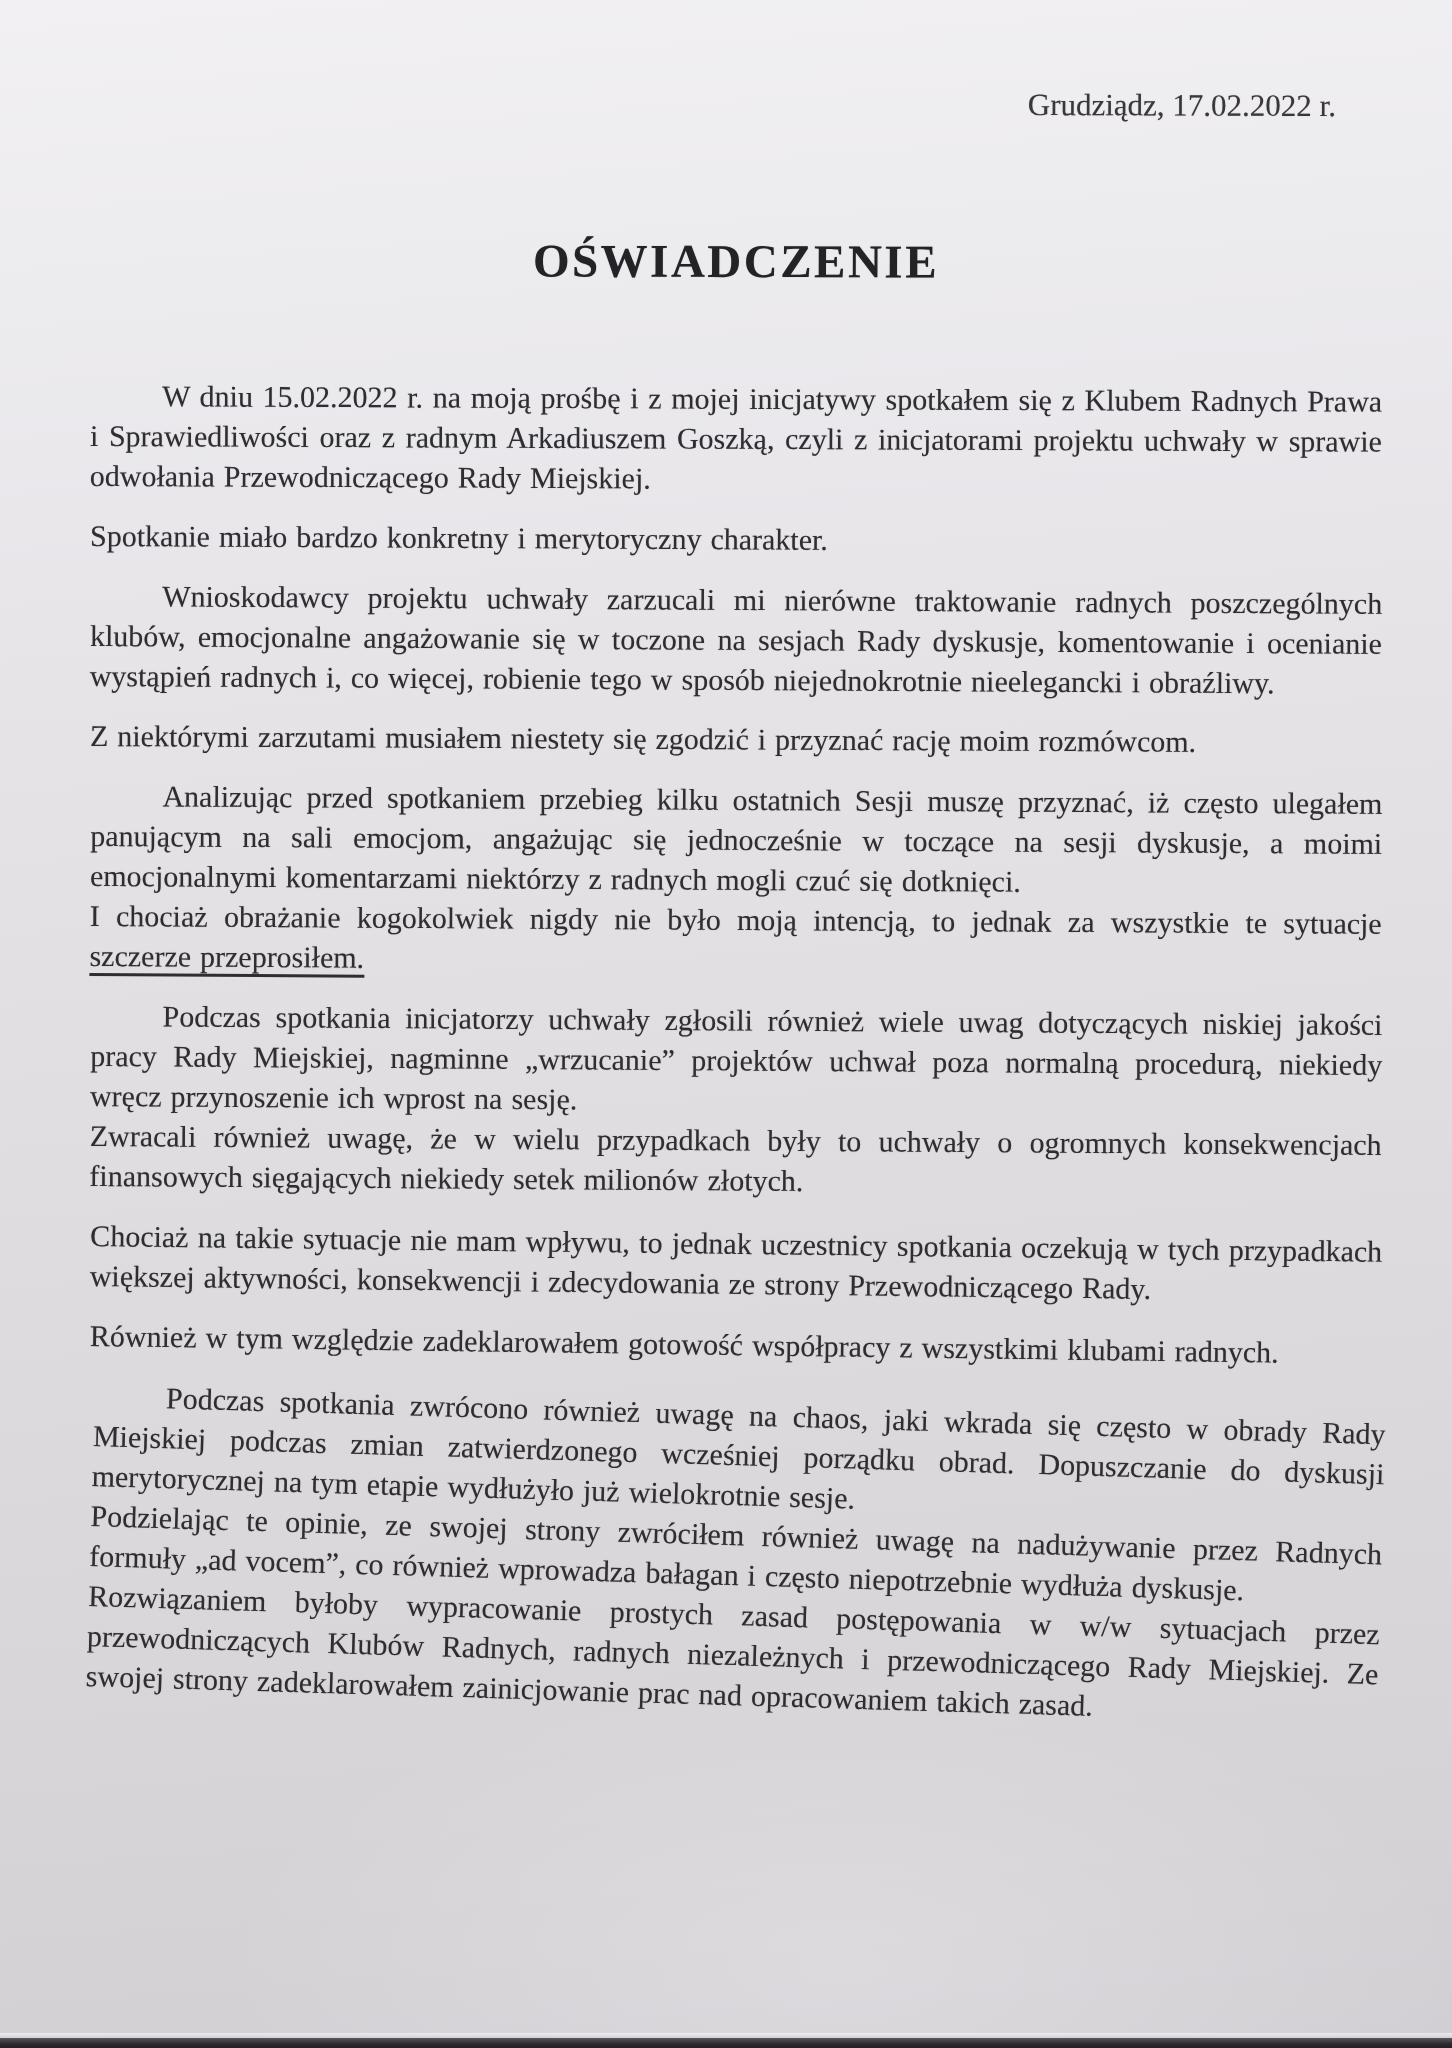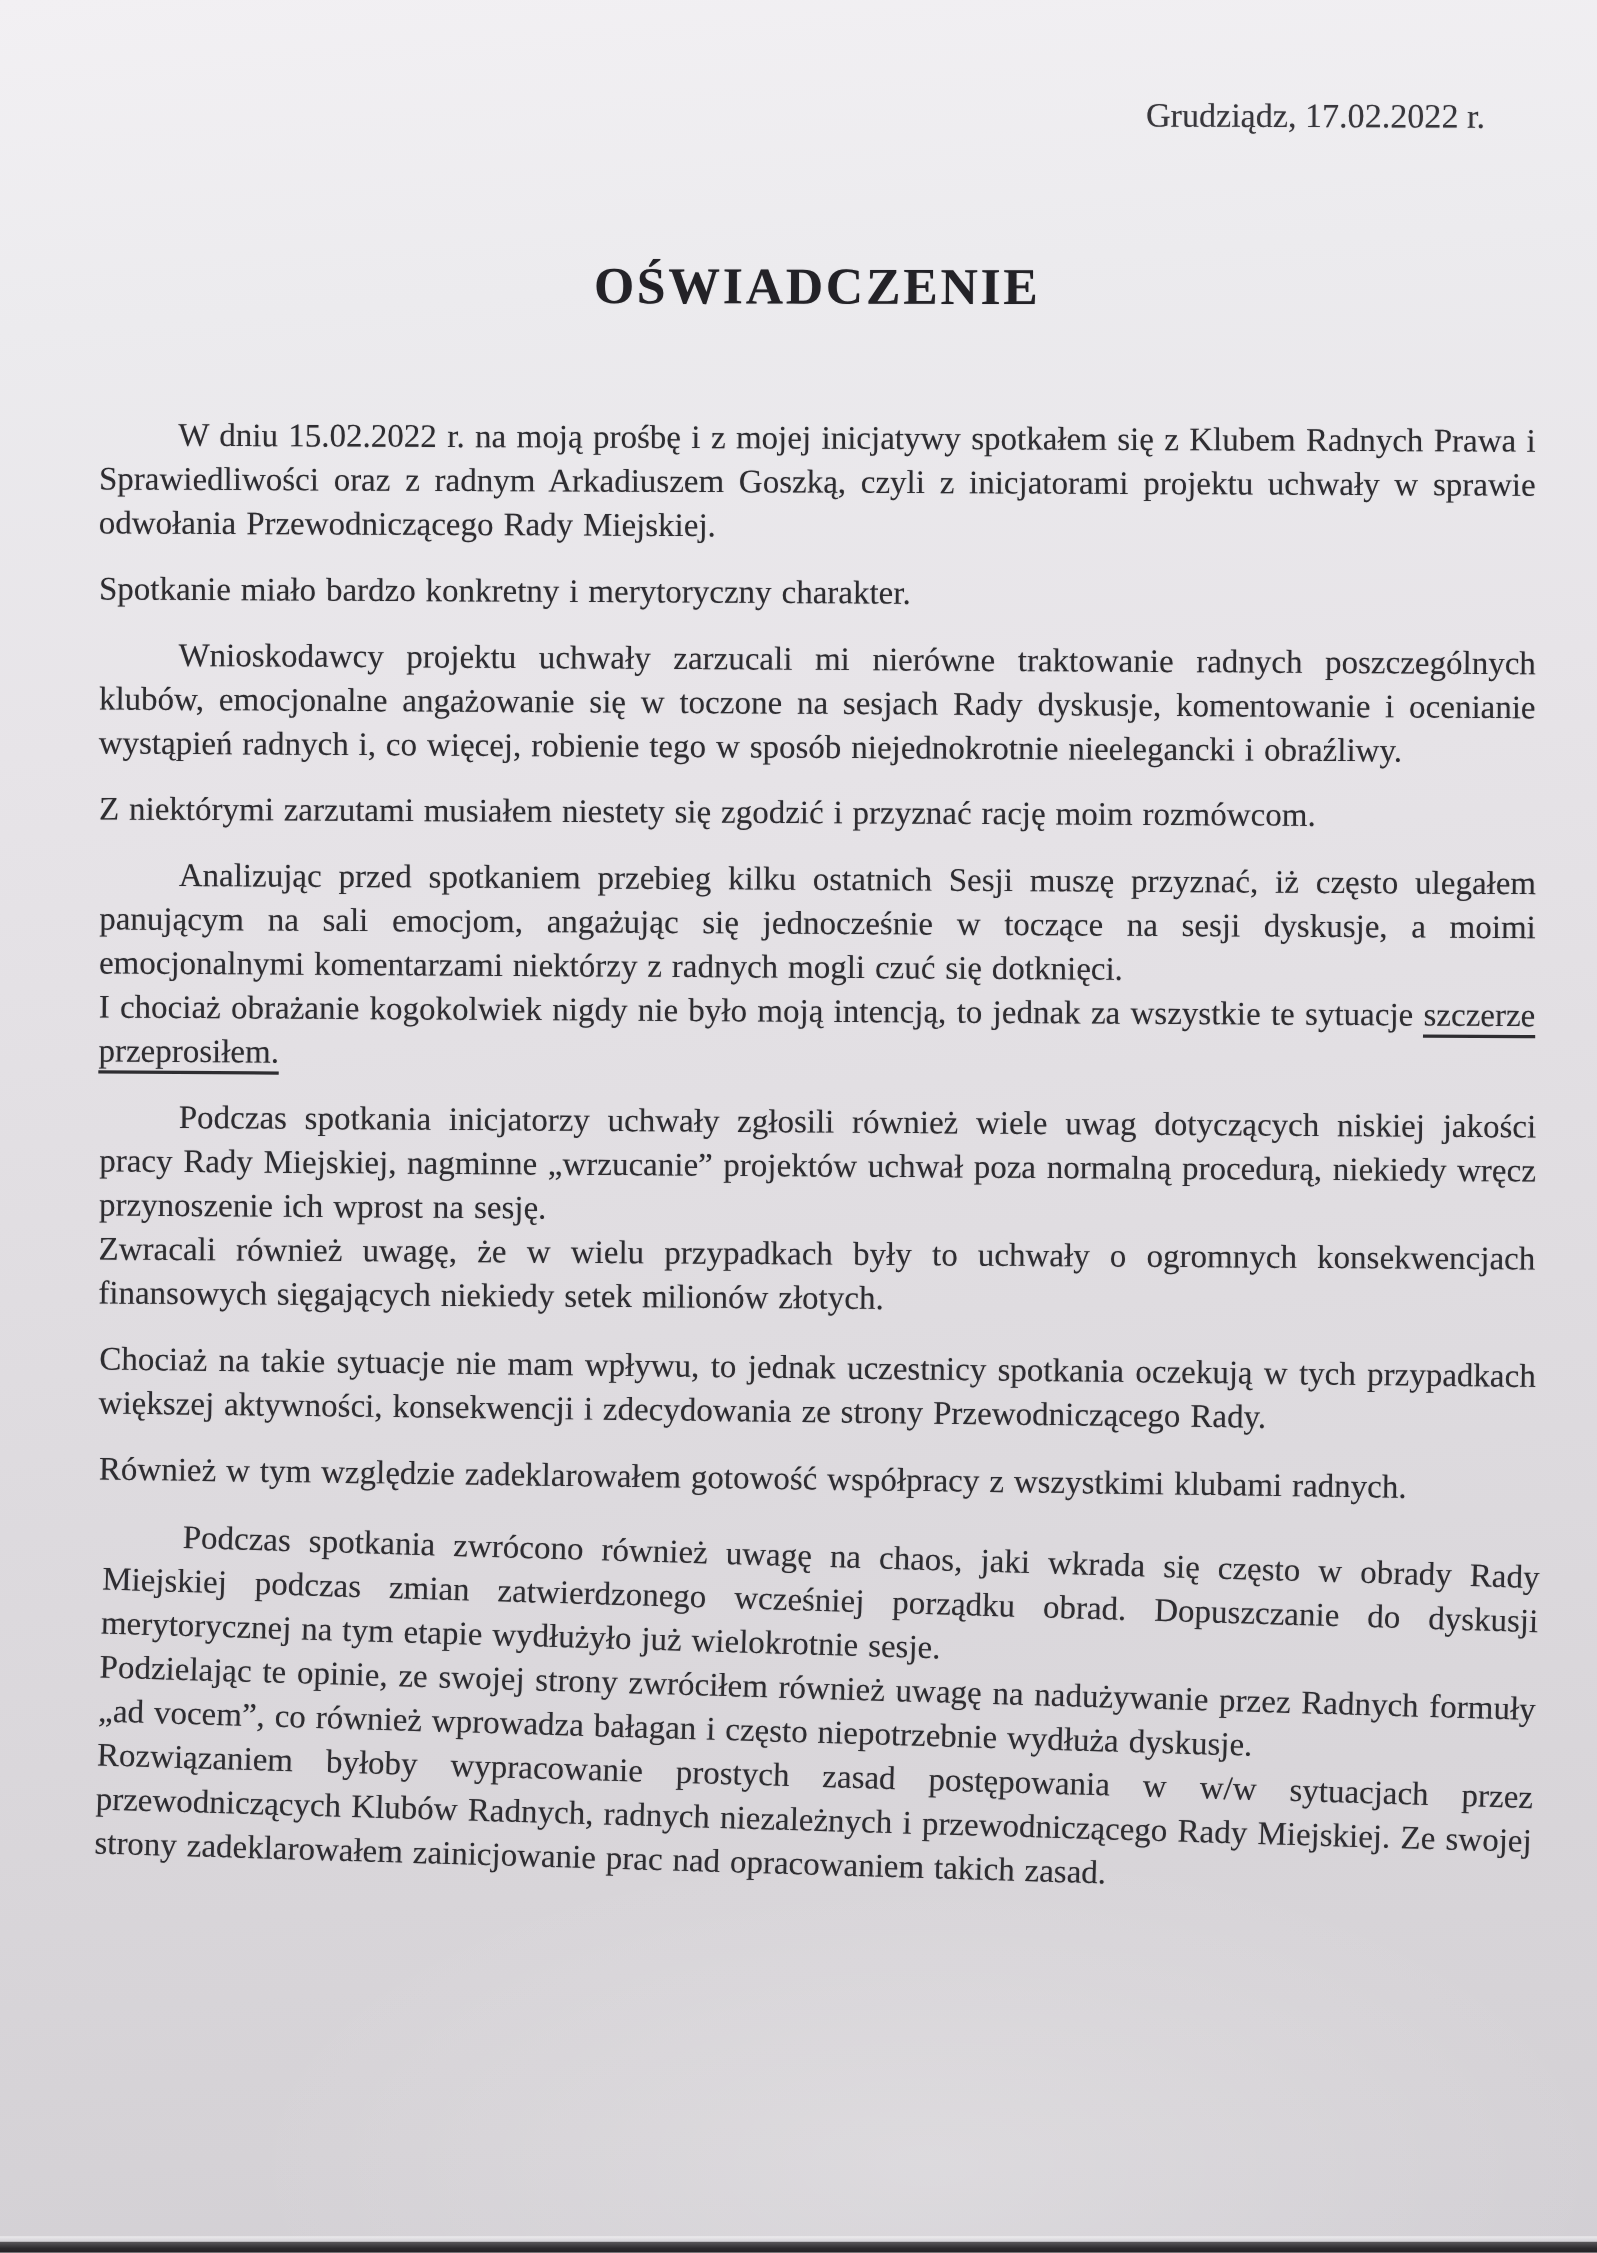--- a/index.html
+++ b/index.html
@@ -24,21 +24,21 @@
         #d2cfd4 100%);
     font-family: "Liberation Serif", "DejaVu Serif", serif;
     color: #2e2d31;
   }
   
   .page * { text-shadow: 0 0 1px rgba(46,45,49,0.38); }
 
   .content {
     position: absolute;
     left: 90px;
-    right: 56px;
+    right: 70px;
     top: 86px;
   }
   .date-line {
     text-align: right;
     padding-right: 46px;
     font-size: 31px;
     color: #38373c;
     transform: rotate(0.2deg);
   }
   .doc-title {

